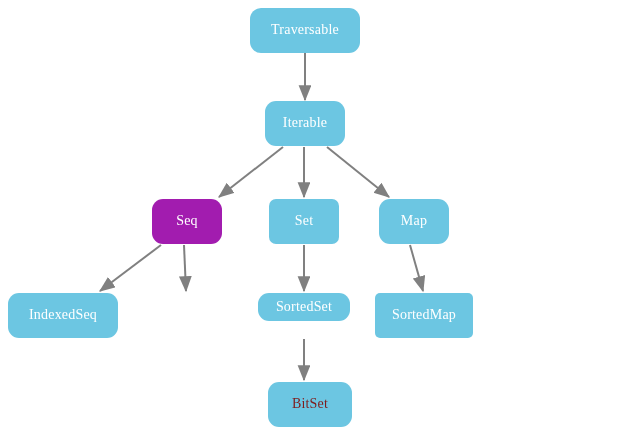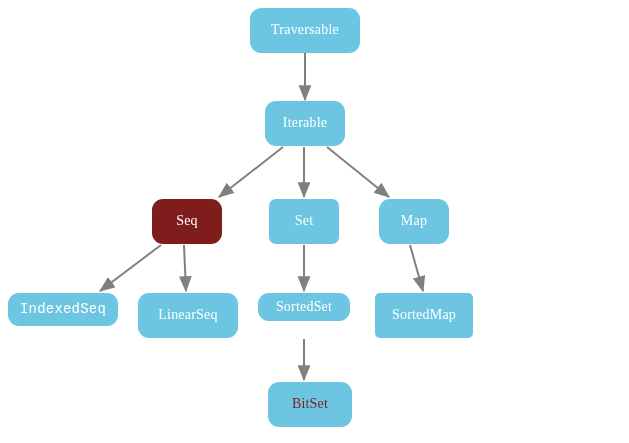--- a/index.html
+++ b/index.html
@@ -75,34 +75,31 @@
       </g>
   </svg>
 
   <div id="node-layer">
       <div class="node" style="left: 250px; top: 8px; width: 110px; height: 45px; background: rgb(108, 198, 226); color: rgb(255, 255, 255); border-radius: 11px;">
         <span class="node-label">Traversable</span>
       </div>
       <div class="node" style="left: 265px; top: 101px; width: 80px; height: 45px; background: rgb(108, 198, 226); color: rgb(255, 255, 255); border-radius: 11px;">
         <span class="node-label">Iterable</span>
       </div>
-      <div class="node" style="left: 152px; top: 199px; width: 70px; height: 45px; background: #7f1d1d; color: rgb(255, 255, 255); border-radius: 11px;">
+      <div class="node" style="left: 152px; top: 199px; width: 70px; height: 45px; background: #a21caf; color: rgb(255, 255, 255); border-radius: 11px;">
         <span class="node-label">Seq</span>
       </div>
       <div class="node" style="left: 269px; top: 199px; width: 70px; height: 45px; background: rgb(108, 198, 226); color: rgb(255, 255, 255); border-radius: 7px;">
         <span class="node-label">Set</span>
       </div>
       <div class="node" style="left: 379px; top: 199px; width: 70px; height: 45px; background: rgb(108, 198, 226); color: rgb(255, 255, 255); border-radius: 11px;">
         <span class="node-label">Map</span>
       </div>
-      <div class="node" style="left: 8px; top: 293px; width: 110px; height: 33px; background: rgb(108, 198, 226); color: rgb(255, 255, 255); border-radius: 11px; font-family: Liberation Mono, monospace;">
+      <div class="node" style="left: 8px; top: 293px; width: 110px; height: 45px; background: rgb(108, 198, 226); color: rgb(255, 255, 255); border-radius: 11px;">
         <span class="node-label">IndexedSeq</span>
-      </div>
-      <div class="node" style="left: 138px; top: 293px; width: 100px; height: 45px; background: rgb(108, 198, 226); color: rgb(255, 255, 255); border-radius: 11px;">
-        <span class="node-label">LinearSeq</span>
       </div>
       <div class="node" style="left: 258px; top: 293px; width: 92px; height: 28px; background: rgb(108, 198, 226); color: rgb(255, 255, 255); border-radius: 11px;">
         <span class="node-label">SortedSet</span>
       </div>
       <div class="node" style="left: 375px; top: 293px; width: 98px; height: 45px; background: rgb(108, 198, 226); color: rgb(255, 255, 255); border-radius: 5px;">
         <span class="node-label">SortedMap</span>
       </div>
       <div class="node" style="left: 268px; top: 382px; width: 84px; height: 45px; background: rgb(108, 198, 226); color: #7f1d1d; border-radius: 11px;">
         <span class="node-label">BitSet</span>
       </div>

